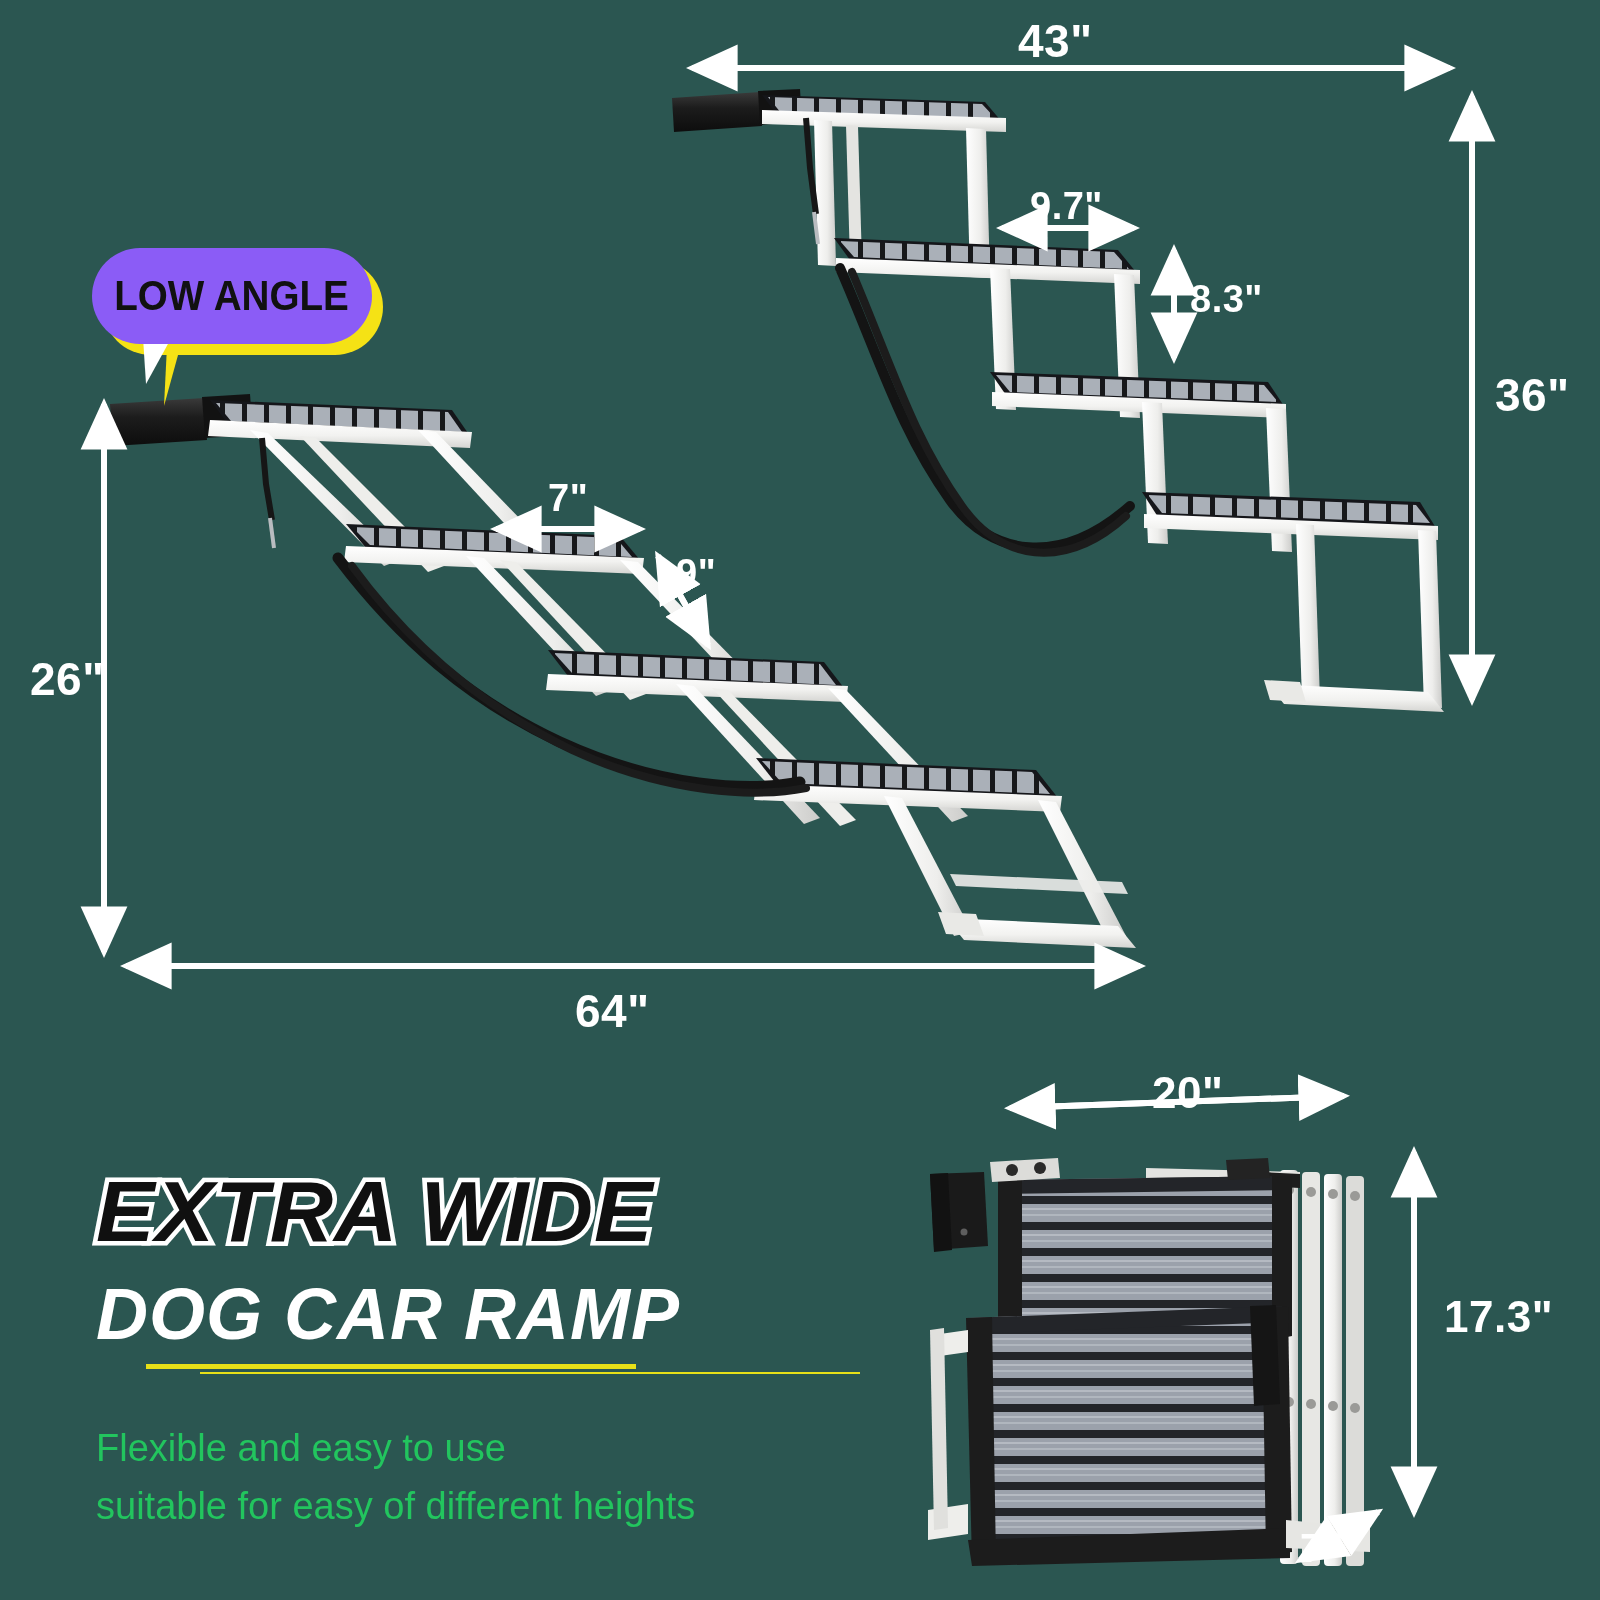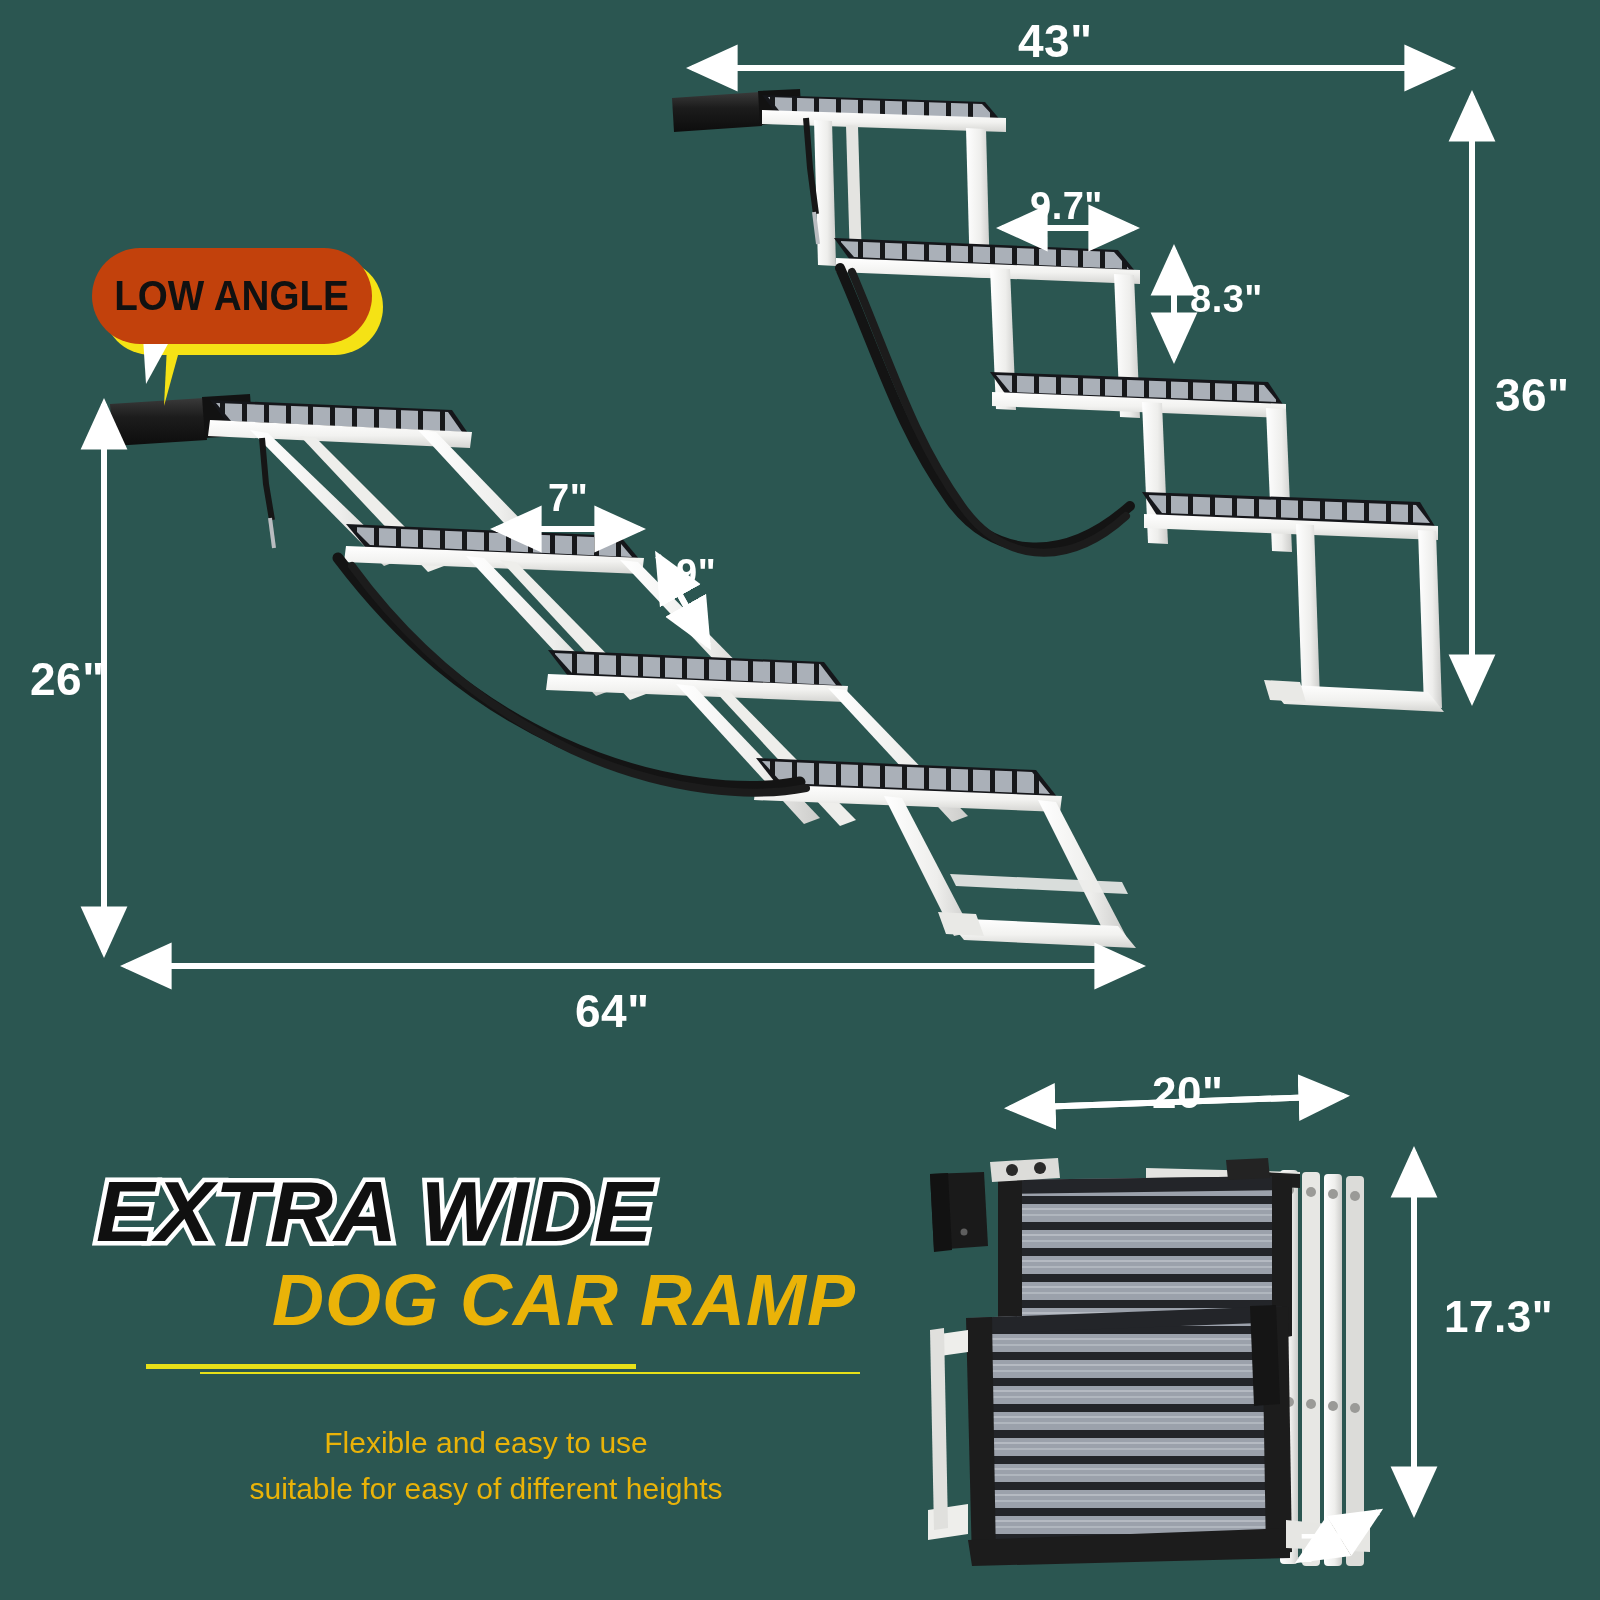--- a/index.html
+++ b/index.html
@@ -28,21 +28,21 @@
   }
   .bubble .shadow {
     position: absolute;
     background: #f5e215;
     border-radius: 999px;
     left: 11px; top: 11px;
     width: 100%; height: 100%;
   }
   .bubble .body {
     position: relative;
-    background: #c2410c;
+    background: #8b5cf6;
     border-radius: 999px;
     width: 100%; height: 100%;
     display: flex; align-items: center; justify-content: center;
   }
   .bubble .label {
     color: #111111;
     font-weight: 900;
     font-family: "Liberation Sans", sans-serif;
     letter-spacing: 0px;
     transform: scaleX(.92);
@@ -59,38 +59,36 @@
     transform: scaleX(1.02);
     transform-origin: left center;
     -webkit-text-stroke: 9px #ffffff;
     paint-order: stroke fill;
     line-height: 1.0;
   }
   .h-sub {
     font-family: "Liberation Sans", sans-serif;
     font-weight: 900;
     font-size: 72px;
-    color: #eab308;
+    color: #ffffff;
     letter-spacing: 1px;
     line-height: 1.0;
-    margin-top: 10px;
+    margin-top: 24px;
     transform: scaleX(1.0);
     transform-origin: left center;
-    text-align: right;
   }
   .rule-thick { position:absolute; height: 5px; background: #e8e018; }
   .rule-thin  { position:absolute; height: 2px; background: #e8e018; }
   .body-copy {
     position: absolute;
-    color: #eab308;
-    font-size: 30px;
+    color: #22c55e;
+    font-size: 38px;
     line-height: 1.52;
     font-family: "Liberation Sans", sans-serif;
     font-weight: 400;
-    text-align: center;
   }
 
   
   svg { display:block; }
 </style>
 </head>
 <body style="background: rgb(43, 86, 81);">
 
 <div class="stage">
 

